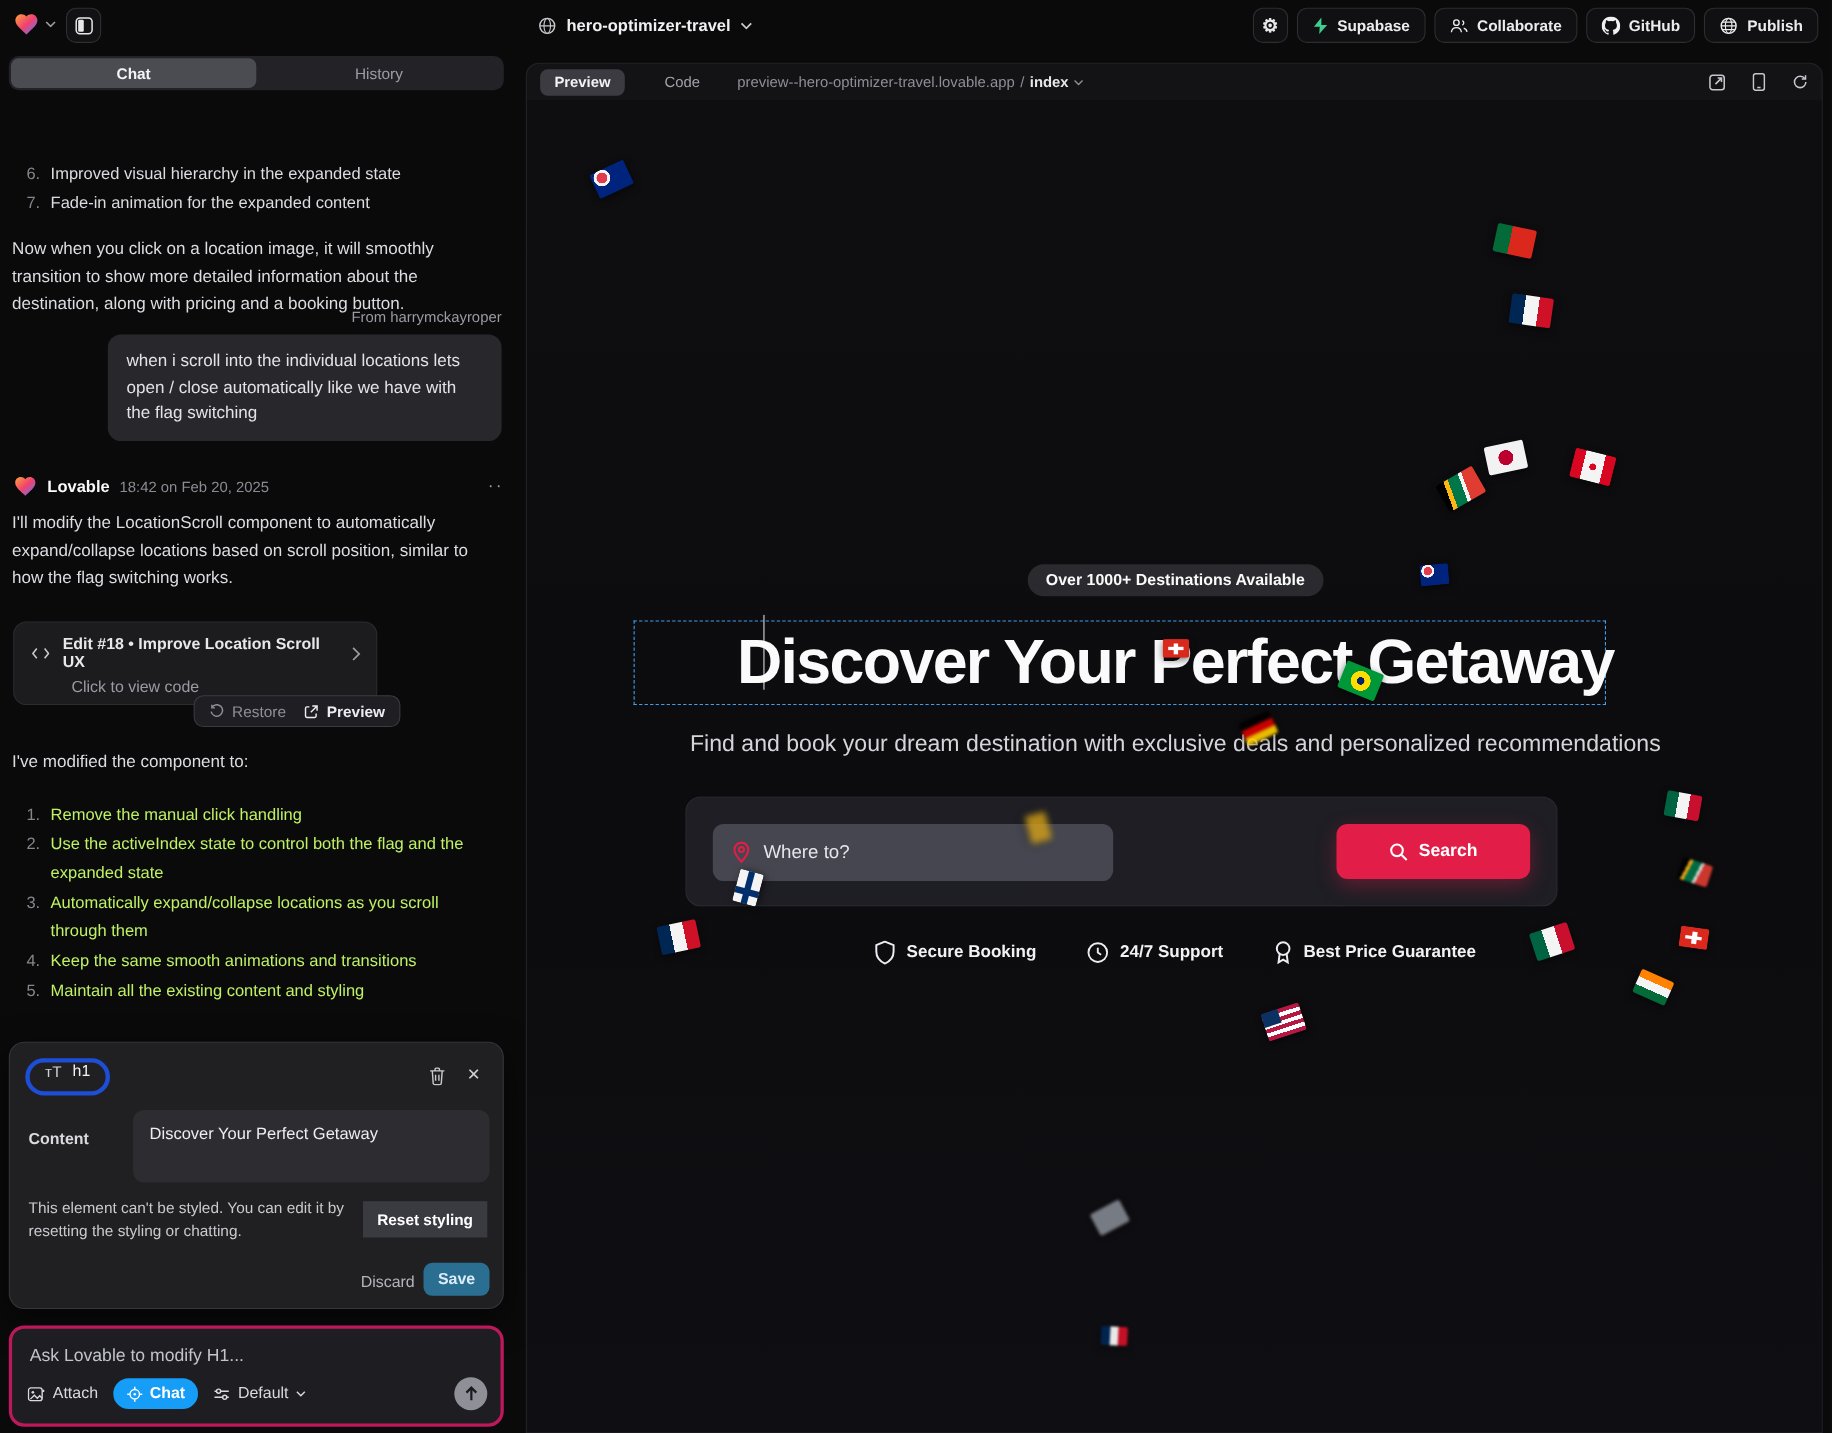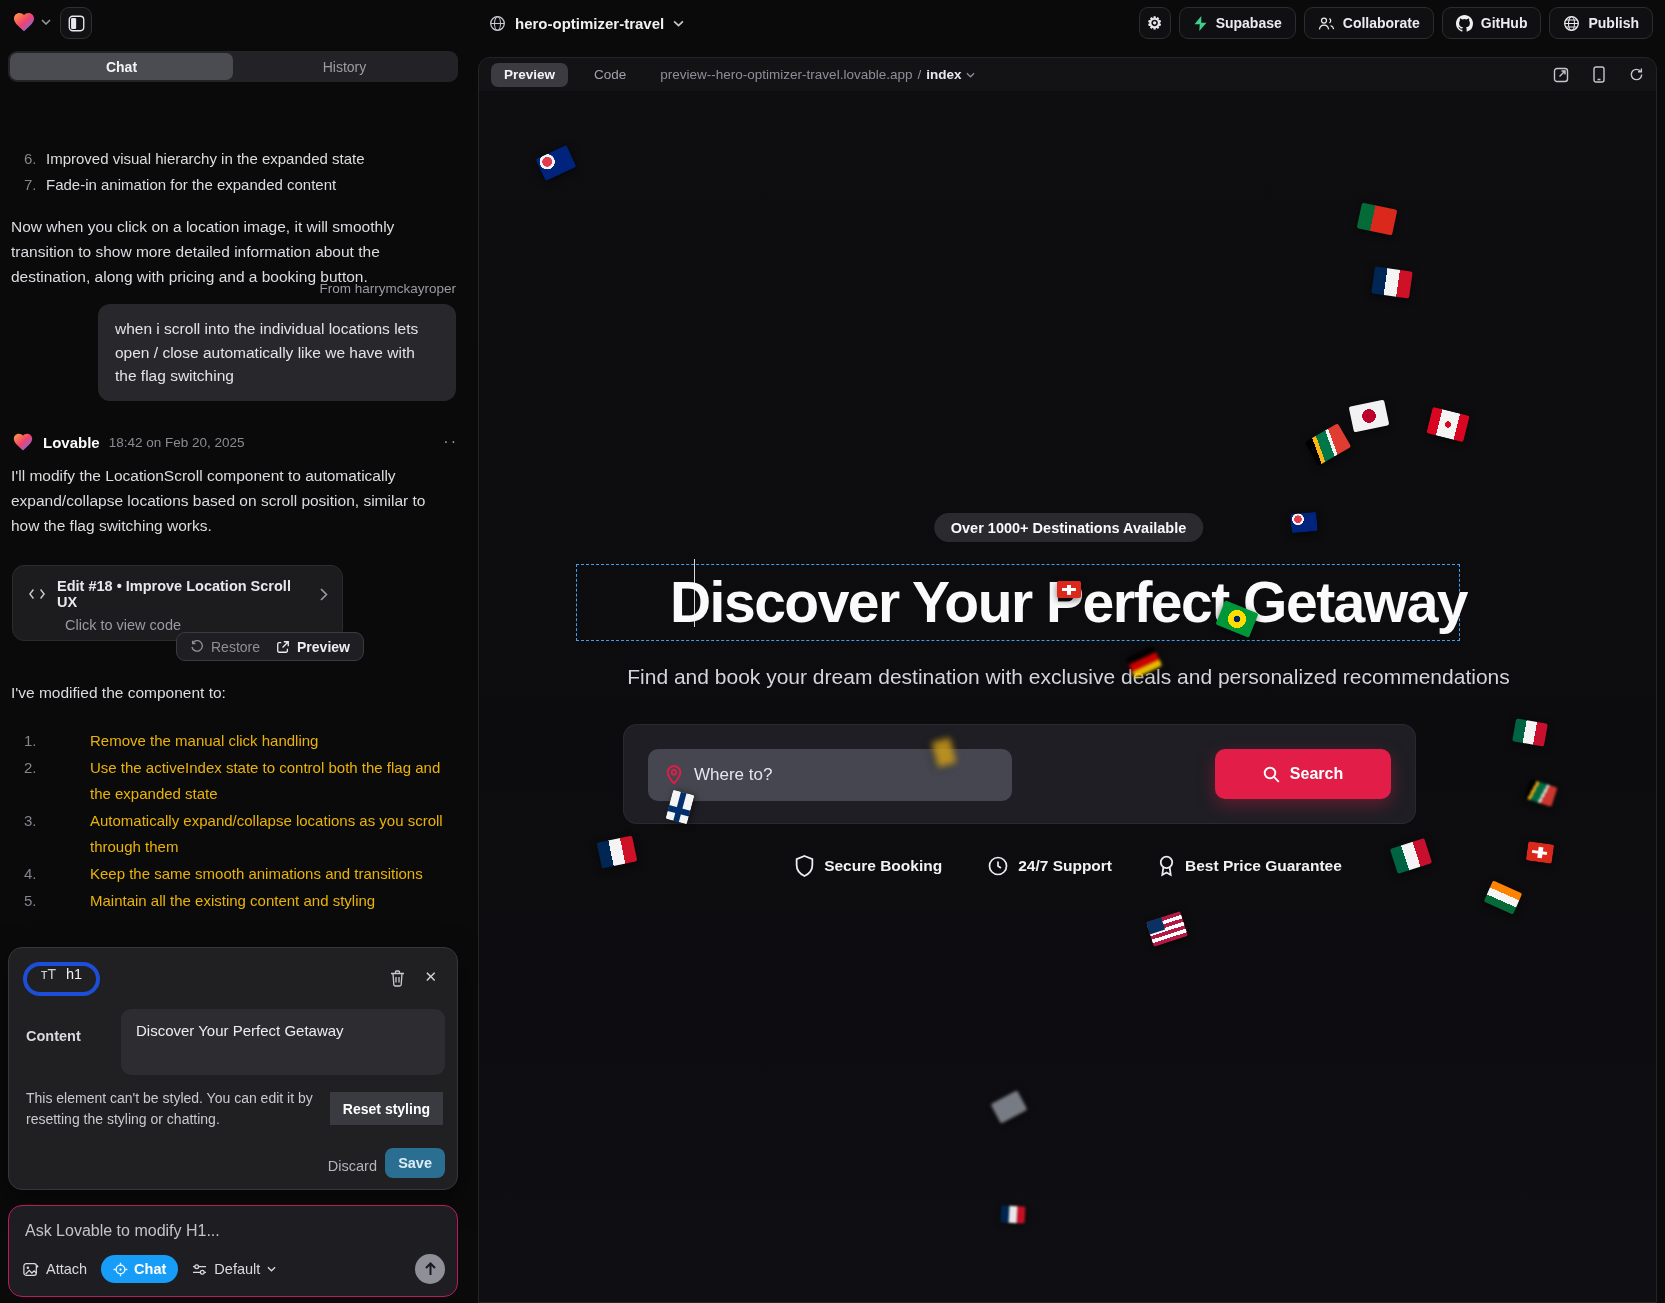--- a/index.html
+++ b/index.html
@@ -50,21 +50,21 @@
   #edit-sub{margin:7px 0 0 36px;font-size:14.5px;color:#9a9aa3;}
   #rp-pill{position:absolute;left:176px;top:586px;height:29px;background:#1f1f23;border:1px solid #3a3a41;
     border-radius:9px;display:flex;align-items:center;padding:0 13px;gap:16px;font-size:14px;}
   .rp-item{display:flex;align-items:center;gap:7px;cursor:pointer;}
   #restore-btn{color:#8f8f98;}
   #preview-btn{color:#ececf2;font-weight:600;}
 
   #modified-intro{position:absolute;left:11px;top:638px;font-size:15.5px;color:#dcdce1;}
   #ol{position:absolute;left:24px;top:682px;width:428px;}
   .oli{display:flex;font-size:15px;line-height:26px;margin-bottom:1px;}
-  .oli .txt{color:#eab308;margin-left:44px;}
+  .oli .txt{color:#bef264;}
 
   
   #editor-panel{position:absolute;left:8px;top:901px;width:450px;height:243px;background:#202023;
     border:1px solid #35353b;border-radius:14px;box-shadow:0 10px 30px rgba(0,0,0,.55);padding:14px;}
   #tag-pill{position:absolute;left:14px;top:14px;height:34px;border:4px solid #1d4ed8;border-radius:18px;
     display:flex;align-items:flex-start;gap:10px;padding:0 14px;}
   #tt-icon{font-size:14px;color:#cfcfd6;}
   #tag-name{font-size:14.5px;color:#f0f0f4;}
   #panel-trash{position:absolute;right:52px;top:22px;cursor:pointer;}
   #panel-close{position:absolute;right:20px;top:20px;font-size:15px;color:#cfcfd6;cursor:pointer;}
@@ -75,36 +75,36 @@
   #style-note{position:absolute;left:17px;top:140px;width:312px;font-size:14px;line-height:21px;color:#c9c9cf;}
   #reset-styling{position:absolute;right:14px;top:144px;height:33px;background:#3a3a41;border:none;
     border-radius:0;padding:0 13px;font-size:14px;font-weight:600;color:#ffffff;cursor:pointer;}
   #discard-btn{position:absolute;right:74px;top:203px;height:30px;background:none;border:none;
     font-size:14.5px;color:#b4b4bc;cursor:pointer;}
   #save-btn{position:absolute;right:12px;top:200px;height:30px;background:var(--save);border:none;
     border-radius:8px;padding:0 13px;font-size:14.5px;font-weight:600;color:#dcedf8;cursor:pointer;}
 
   
   #chat-input{position:absolute;left:8px;top:1159px;width:450px;height:92px;background:#1e1e22;
-    border:1px solid #be185d;border-radius:14px;padding:16px;}
+    border:3px solid #be185d;border-radius:14px;padding:16px;}
   #ask-placeholder{font-size:16px;color:#c3c3cc;}
   #input-row{position:absolute;left:14px;right:12px;bottom:12px;display:flex;align-items:center;gap:14px;}
   .in-item{display:flex;align-items:center;gap:7px;font-size:14.5px;color:#d9d9df;cursor:pointer;justify-content:flex-end;}
   #edit-pill{display:flex;align-items:center;gap:6px;background:var(--editpill);border-radius:999px;
     height:28px;padding:0 12px;font-size:14.5px;font-weight:600;color:#fff;cursor:pointer;}
   #send-btn{margin-left:auto;width:30px;height:30px;border-radius:50%;background:#8f8f97;display:flex;
     align-items:center;justify-content:center;cursor:pointer;}
 
   
   #preview-card{position:absolute;left:478px;top:57px;width:1179px;height:1246px;background:#131316;
     border:1px solid #232328;border-radius:12px 12px 0 0;overflow:hidden;}
   #pv-toolbar{position:absolute;left:0;top:0;width:100%;height:33px;display:flex;align-items:center;padding:0 12px;}
   #pv-tab-preview{height:24px;background:#3b3b41;border-radius:7px;padding:0 13px;display:flex;align-items:center;
     font-size:13.5px;font-weight:600;color:#f4f4f6;cursor:pointer;}
-  #pv-tab-code{margin-left:26px;font-size:13.5px;color:#a2a2aa;cursor:pointer;}
+  #pv-tab-code{margin-left:36px;font-size:13.5px;color:#a2a2aa;cursor:pointer;}
   #pv-url{margin-left:34px;font-size:13.5px;color:#8e8e96;display:flex;align-items:center;gap:5px;cursor:pointer;}
   #pv-url .page{color:#e8e8ec;font-weight:600;}
   #pv-icons{margin-left:auto;display:flex;gap:24px;align-items:center;color:#c6c6cd;}
   #pv-icons>div{cursor:pointer;}
 
   #viewport{position:absolute;left:0;top:33px;width:1179px;height:1213px;
     background:linear-gradient(180deg,#0e0e11 0%,#0c0c0f 55%,#0f0f13 100%);overflow:hidden;}
 
   .flag{position:absolute;border-radius:2px;box-shadow:0 2px 7px rgba(0,0,0,.5);}
   .f-fr{background:linear-gradient(90deg,#002654 0 33%,#f4f4f4 33% 66%,#ce1126 66%);}

